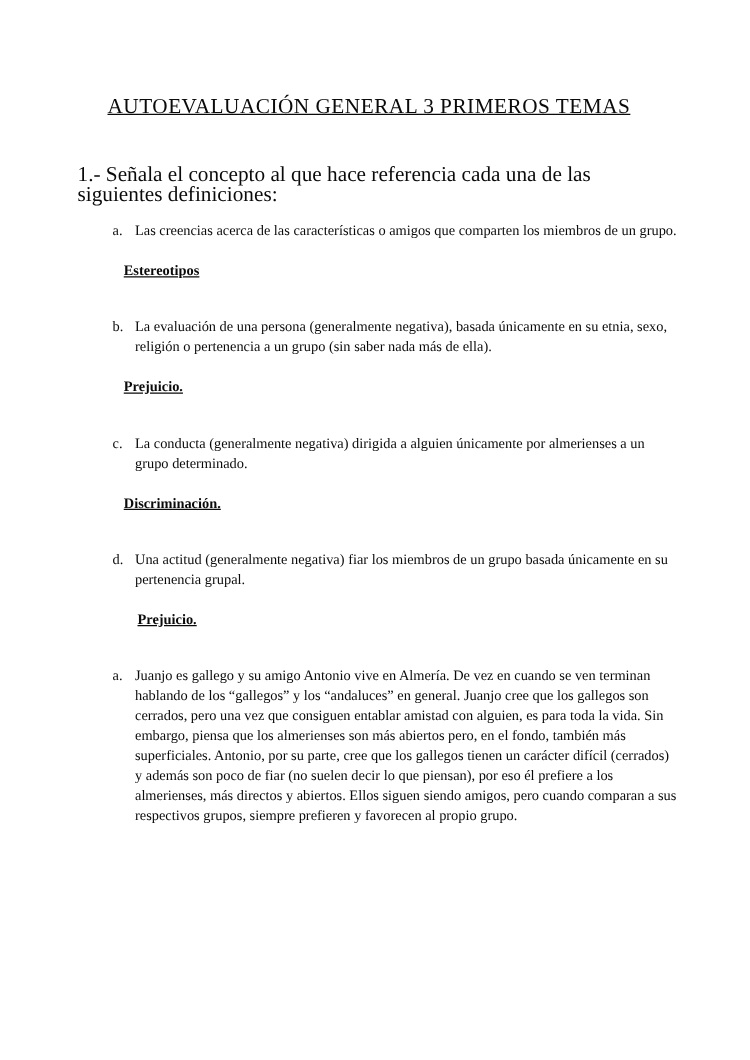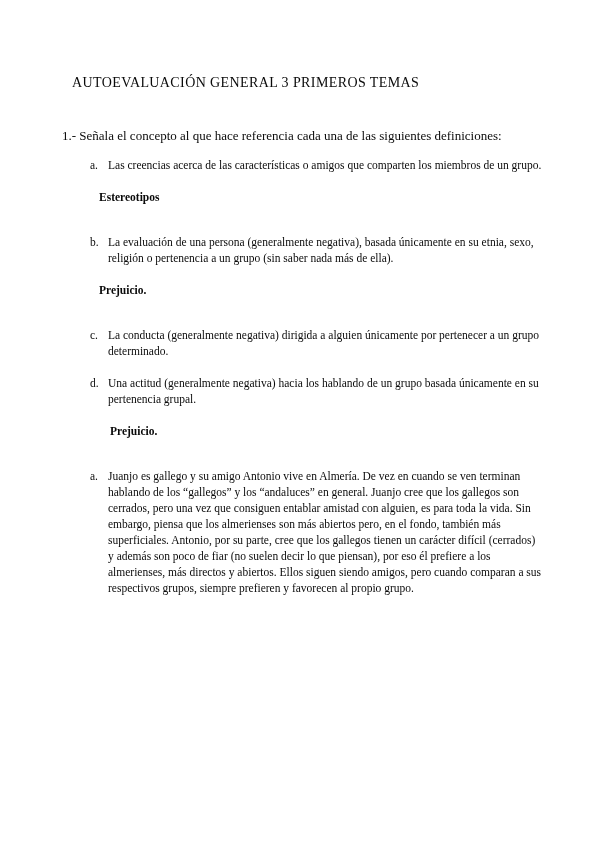--- a/index.html
+++ b/index.html
@@ -11,28 +11,29 @@
     width: 600px;
     height: 848px;
     box-sizing: border-box;
     background: #ffffff;
     color: #0a0a0a;
     font-family: "Liberation Serif", "DejaVu Serif", serif;
     padding: 75px 58px 40px 62px;
     overflow: hidden;
   }
   .doc-title {
-    font-size: 14px;
+    font-size: 17px;
     font-weight: 400;
     letter-spacing: 0.4px;
-    margin: 0 0 37px 10px;
+    text-decoration: underline;
+    margin: 0 0 37px 24px;
     white-space: nowrap;
   }
   .prompt {
-    font-size: 13px;
+    font-size: 17px;
     line-height: 16px;
     margin: 0 0 13px 0;
   }
   .item {
     display: flex;
     font-size: 11.5px;
     line-height: 16px;
     margin: 0 0 16px 28px;
   }
   .item .marker {
@@ -40,20 +41,21 @@
     width: 18px;
   }
   .item .text {
     flex: 1;
   }
   .answer {
     font-size: 11.5px;
     line-height: 16px;
     font-weight: bold;
     margin: 0 0 29px 37px;
+    text-decoration: underline;
   }
   .answer.extra-indent {
     margin-left: 48px;
   }
 </style>
 </head>
 <body>
 
 <div class="page">
 
@@ -69,26 +71,27 @@
     <p class="answer">Estereotipos</p>
 
     <div class="item">
       <span class="marker">b.</span>
       <span class="text">La evaluación de una persona (generalmente negativa), basada únicamente en su etnia, sexo, religión o pertenencia a un grupo (sin saber nada más de ella).</span>
     </div>
     <p class="answer">Prejuicio.</p>
 
     <div class="item">
       <span class="marker">c.</span>
-      <span class="text">La conducta (generalmente negativa) dirigida a alguien únicamente por pertenecer a un grupo determinado.</span>
+      <span class="text">La conducta (generalmente negativa) dirigida a alguien únicamente por almerienses a un grupo determinado.</span>
     </div>
+    <p class="answer">Discriminación.</p>
 
     <div class="item">
       <span class="marker">d.</span>
-      <span class="text">Una actitud (generalmente negativa) hacia los hablando de un grupo basada únicamente en su pertenencia grupal.</span>
+      <span class="text">Una actitud (generalmente negativa) fiar los miembros de un grupo basada únicamente en su pertenencia grupal.</span>
     </div>
     <p class="answer extra-indent">Prejuicio.</p>
   </section>
 
   <section>
 
     <div class="item">
       <span class="marker">a.</span>
       <span class="text">Juanjo es gallego y su amigo Antonio vive en Almería. De vez en cuando se ven terminan hablando de los “gallegos” y los “andaluces” en general. Juanjo cree que los gallegos son cerrados, pero una vez que consiguen entablar amistad con alguien, es para toda la vida. Sin embargo, piensa que los almerienses son más abiertos pero, en el fondo, también más superficiales. Antonio, por su parte, cree que los gallegos tienen un carácter difícil (cerrados) y además son poco de fiar (no suelen decir lo que piensan), por eso él prefiere a los almerienses, más directos y abiertos. Ellos siguen siendo amigos, pero cuando comparan a sus respectivos grupos, siempre prefieren y favorecen al propio grupo.</span>
     </div>

